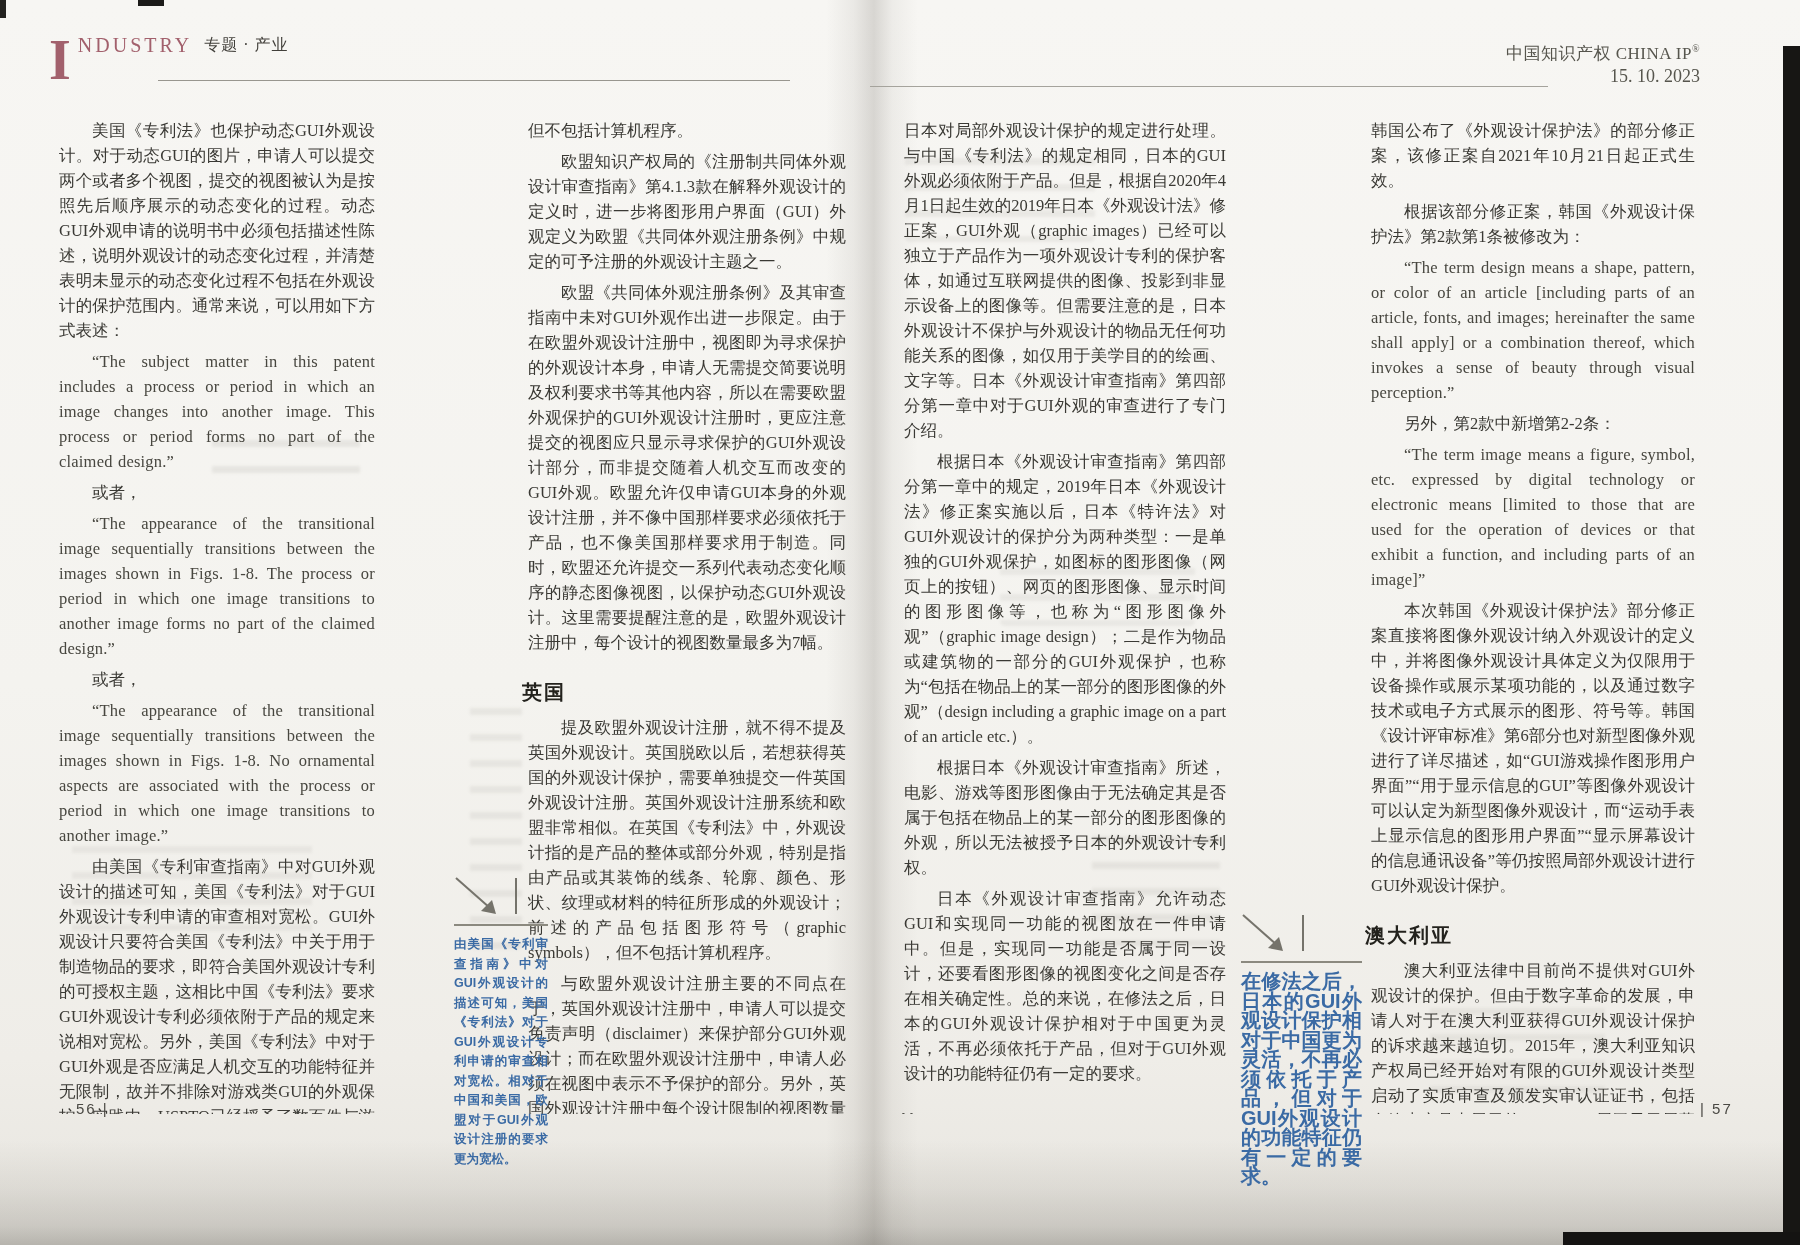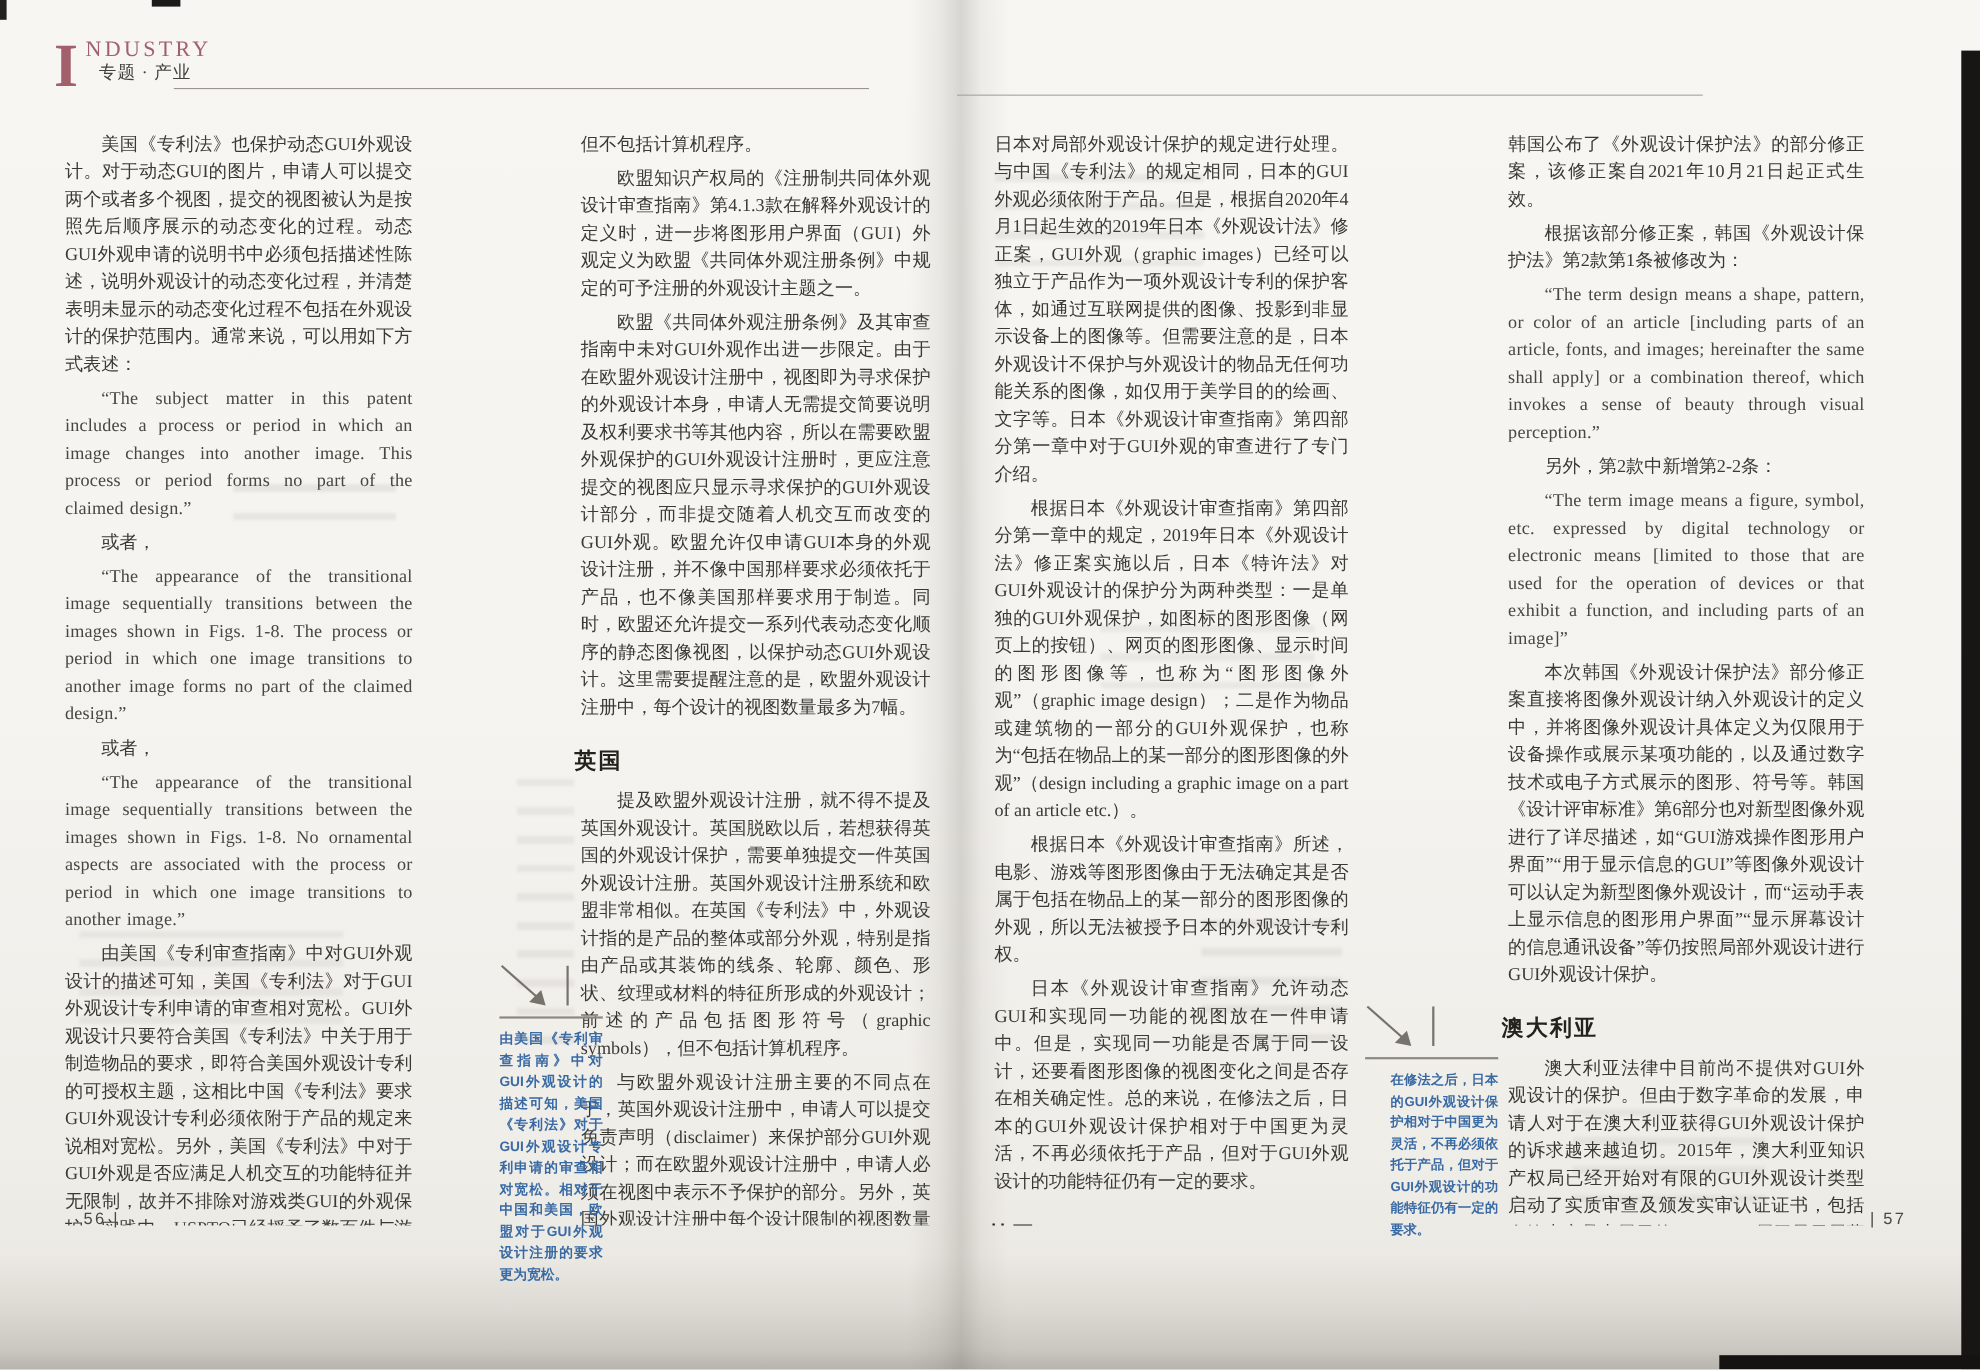--- a/index.html
+++ b/index.html
@@ -22,21 +22,21 @@
   .ghost.g1{left:212px;top:432px;width:148px;height:58px;}
   .ghost.g2{left:72px;top:838px;width:240px;height:112px;opacity:.10;}
   .ghost.g3{left:470px;top:700px;width:52px;height:250px;opacity:.12;}
   .ghost.g4{left:905px;top:150px;width:190px;height:92px;opacity:.12;}
   .ghost.g5{left:1000px;top:560px;width:195px;height:66px;opacity:.11;}
   .ghost.g6{left:1092px;top:828px;width:128px;height:118px;opacity:.13;}
   .ghost.g7{left:1430px;top:1000px;width:175px;height:95px;opacity:.10;}
   
   .hdr-left{position:absolute;left:49px;top:34px;display:flex;align-items:flex-start;}
   .drop-cap{font:bold 56px/52px "Liberation Serif","DejaVu Serif",serif;color:#a2606c;margin-right:7px;}
-  .hdr-left-text{display:flex;flex-direction:column;}
+  .hdr-left-text{display:flex;}
   .hdr-word{font:20px/22px "Liberation Serif","DejaVu Serif",serif;color:#a2606c;letter-spacing:3px;}
   .hdr-sub{font:16px/22px "Liberation Serif","DejaVu Serif",serif;color:#413f3a;letter-spacing:1px;margin-left:12px;}
   .rule-left{position:absolute;left:158px;top:80px;width:632px;height:1px;background:#98968f;}
   .hdr-right{position:absolute;left:1400px;top:38px;width:300px;text-align:right;color:#56554d;}
   .hdr-brand{font:17px/22px "Liberation Serif","DejaVu Serif",serif;letter-spacing:.5px;}
   .hdr-brand sup{font-size:10px;}
   .hdr-date{font:18px/22px "Liberation Serif","DejaVu Serif",serif;}
   .rule-right{position:absolute;left:870px;top:86px;width:678px;height:1px;background:#a5a39c;}
   
   .col{position:absolute;top:112px;height:1002px;overflow:hidden;text-align:justify;}
@@ -50,21 +50,21 @@
   .sec-heading{margin:26px 0 12px;font:bold 20px/22px "Liberation Sans","DejaVu Sans",sans-serif;color:#23221d;letter-spacing:2px;}
   
   .pq{position:absolute;}
   .pq1{left:419px;top:876px;width:94px;margin-left:35px;}
   .pq2{left:1241px;top:913px;width:121px;}
   .pq-arrow{display:block;margin-bottom:4px;}
   .pq-arrow line,.pq-arrow path{stroke:#75736b;stroke-width:2;fill:none;}
   .pq-arrow path.head{fill:#75736b;stroke:none;}
   .pq-rule{height:2px;background:#8b897f;margin:4px 0 9px;}
   .pq-text{font:bold 12.5px/19.5px "Liberation Sans","DejaVu Sans",sans-serif;color:#3a6aa4;text-align:justify;}
-  .pq2 .pq-text{font-size:12px;margin-left:23px;}
+  .pq2 .pq-text{font-size:20px;}
   
   .pn{position:absolute;top:1100px;font:15px/18px "Liberation Sans","DejaVu Sans",sans-serif;color:#4a4944;letter-spacing:2px;}
   .pn-left{left:76px;}
   .pn-right{left:1700px;}
 </style>
 </head>
 <body>
 
 <div id="spread">
 
@@ -85,20 +85,24 @@
   <div class="hdr-left">
     <span class="drop-cap">I</span>
     <span class="hdr-left-text">
       <span class="hdr-word">NDUSTRY</span>
       <span class="hdr-sub">专题 · 产业</span>
     </span>
   </div>
   <div class="rule-left"></div>
 
   <div class="rule-right"></div>
+  <div class="hdr-right">
+    <div class="hdr-brand"><span>中国知识产权 CHINA IP</span><sup>®</sup></div>
+    <div class="hdr-date">15. 10. 2023</div>
+  </div>
 
   <div class="col col1">
       <p class="para">美国《专利法》也保护动态GUI外观设计。对于动态GUI的图片，申请人可以提交两个或者多个视图，提交的视图被认为是按照先后顺序展示的动态变化的过程。动态GUI外观申请的说明书中必须包括描述性陈述，说明外观设计的动态变化过程，并清楚表明未显示的动态变化过程不包括在外观设计的保护范围内。通常来说，可以用如下方式表述：</p>
       <p class="para en-quote">“The subject matter in this patent includes a process or period in which an image changes into another image. This process or period forms no part of the claimed design.”</p>
       <p class="para">或者，</p>
       <p class="para en-quote">“The appearance of the transitional image sequentially transitions between the images shown in Figs. 1-8. The process or period in which one image transitions to another image forms no part of the claimed design.”</p>
       <p class="para">或者，</p>
       <p class="para en-quote">“The appearance of the transitional image sequentially transitions between the images shown in Figs. 1-8. No ornamental aspects are associated with the process or period in which one image transitions to another image.”</p>
       <p class="para">由美国《专利审查指南》中对GUI外观设计的描述可知，美国《专利法》对于GUI外观设计专利申请的审查相对宽松。GUI外观设计只要符合美国《专利法》中关于用于制造物品的要求，即符合美国外观设计专利的可授权主题，这相比中国《专利法》要求GUI外观设计专利必须依附于产品的规定来说相对宽松。另外，美国《专利法》中对于GUI外观是否应满足人机交互的功能特征并无限制，故并不排除对游戏类GUI的外观保护。实践中，USPTO已经授予了数百件与游戏相关的GUI外观设计专利。</p>
       <h3 class="sec-heading">欧盟</h3>

